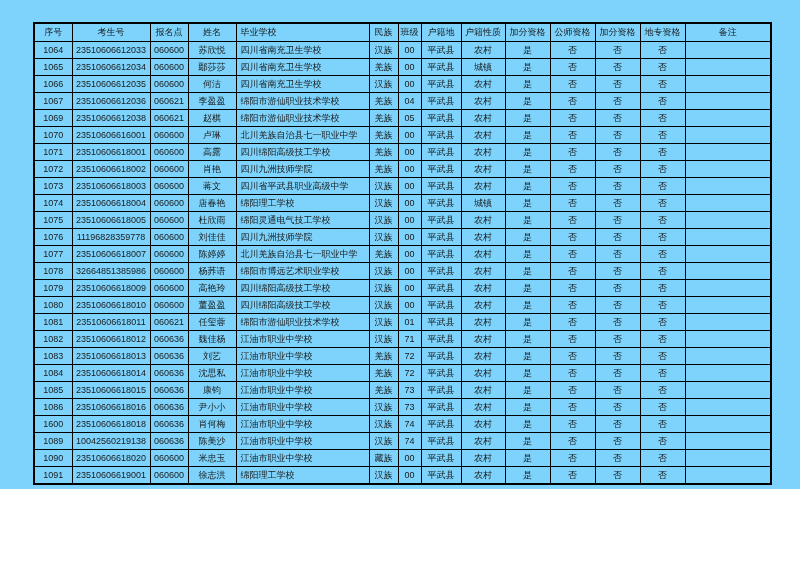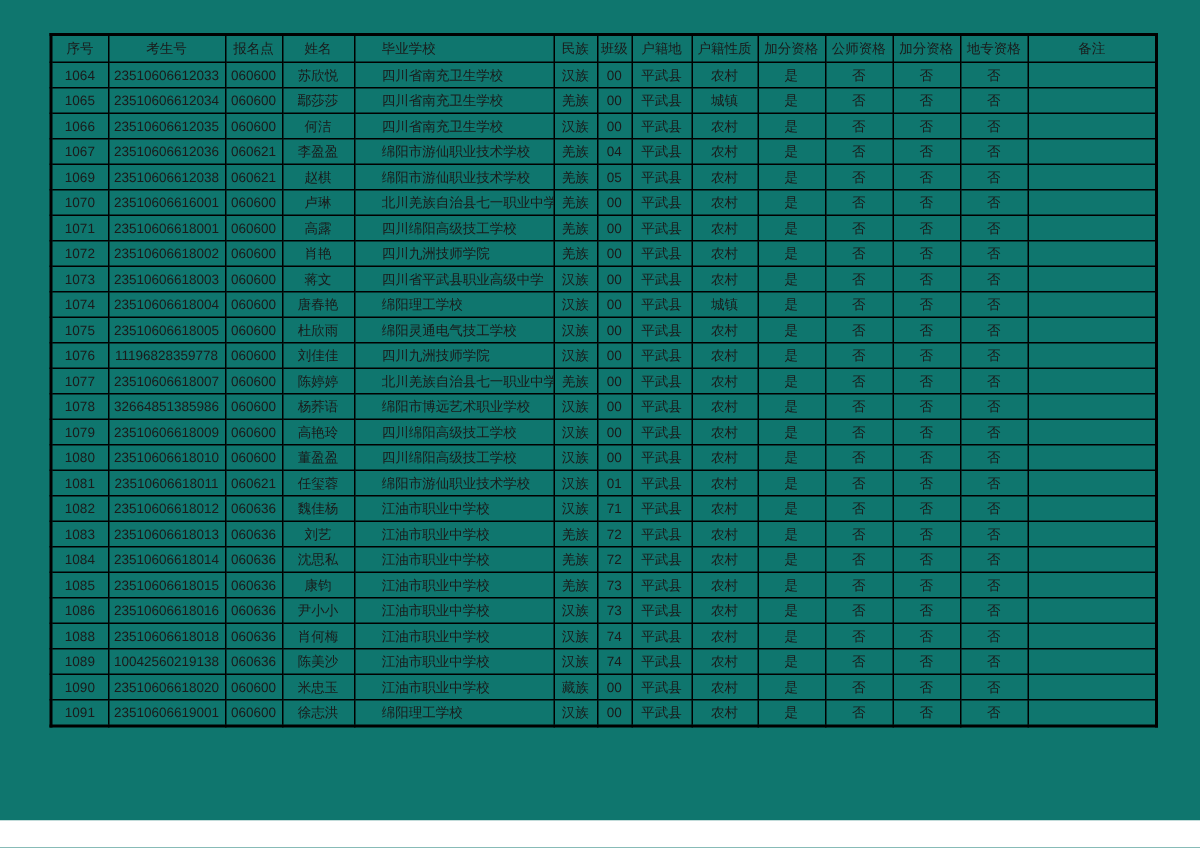--- a/index.html
+++ b/index.html
@@ -5,22 +5,22 @@
   * { box-sizing: border-box; }
   html, body {
     margin: 0;
     padding: 0;
     background: #ffffff;
     font-family: "Liberation Sans", sans-serif;
   }
   .page {
     position: relative;
     width: 800px;
-    height: 547px;
-    background: #0f766e;
+    height: 489px;
+    background: #7dd3fc;
     overflow: hidden;
   }
   table.roster {
     position: absolute;
     left: 33px;
     top: 22px;
     width: 737px;
     border-collapse: collapse;
     table-layout: fixed;
     border: 2px solid #000;
@@ -35,21 +35,21 @@
     line-height: 16px;
     padding: 0 1px;
     overflow: hidden;
     white-space: nowrap;
   }
   table.roster th { height: 18px; }
   
   table.roster th:nth-child(5),
   table.roster td:nth-child(5) {
     text-align: left;
-    padding-left: 18px;
+    padding-left: 4px;
   }
   .col-seq      { width: 38px; }
   .col-examno   { width: 78px; }
   .col-regpoint { width: 38px; }
   .col-name     { width: 48px; }
   .col-school   { width: 133px; }
   .col-ethnic   { width: 29px; }
   .col-class    { width: 23px; }
   .col-resloc   { width: 40px; }
   .col-restype  { width: 44px; }
@@ -455,21 +455,21 @@
           <td>73</td>
           <td>平武县</td>
           <td>农村</td>
           <td>是</td>
           <td>否</td>
           <td>否</td>
           <td>否</td>
           <td></td>
         </tr>
         <tr>
-          <td>1088</td>
+          <td>1600</td>
           <td>23510606618018</td>
           <td>060636</td>
           <td>肖何梅</td>
           <td>江油市职业中学校</td>
           <td>汉族</td>
           <td>74</td>
           <td>平武县</td>
           <td>农村</td>
           <td>是</td>
           <td>否</td>

